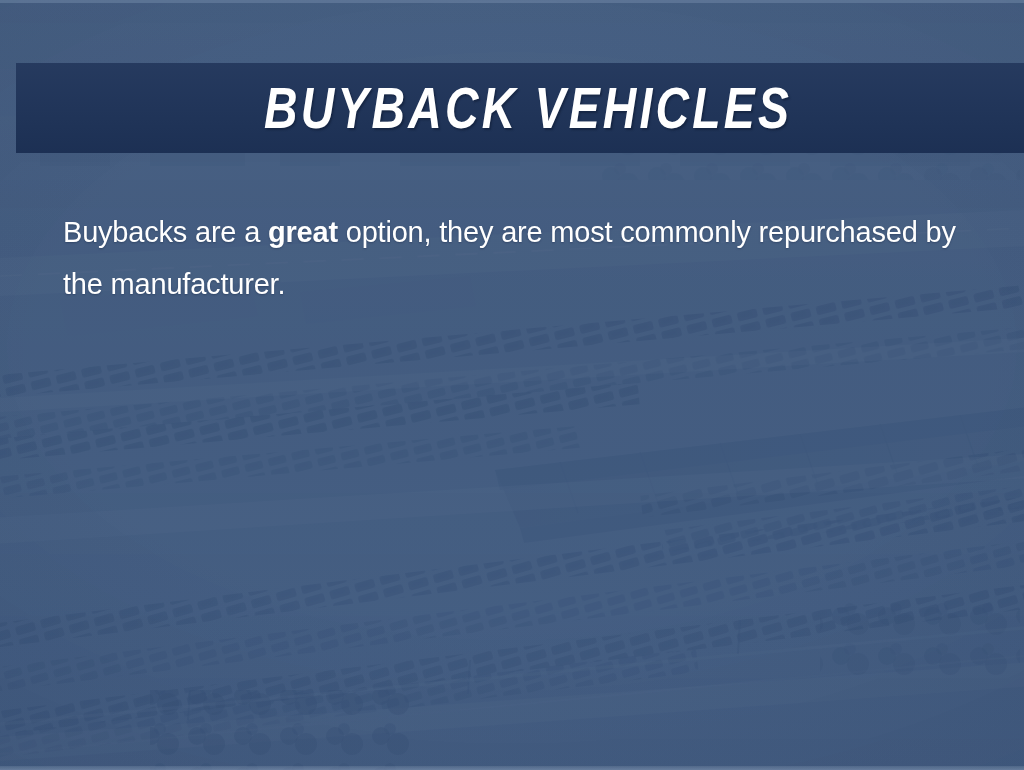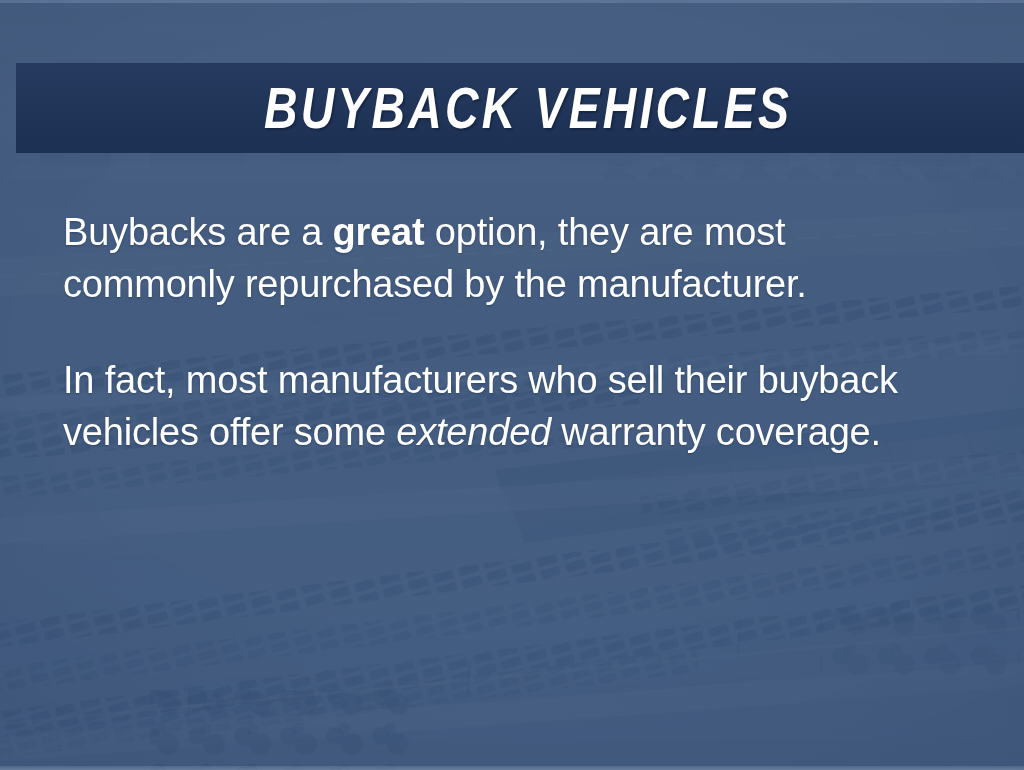--- a/index.html
+++ b/index.html
@@ -118,21 +118,21 @@
   
   .body-copy {
     position: absolute;
     left: 63px;
     top: 206px;
     width: 930px;
     z-index: 3;
   }
   .para {
     color: #ffffff;
-    font-size: 38px;
+    font-size: 29px;
     line-height: 52px;
     font-weight: 400;
     letter-spacing: -0.2px;
     text-shadow: 0 1px 2px rgba(14,28,56,0.35);
     margin: 0 0 44px 0;
     max-width: 900px;
   }
   .para:last-child { margin-bottom: 0; }
   .para b { font-weight: 700; }
   .para i { font-style: italic; }
@@ -249,16 +249,15 @@
   <div class="edge-top"></div>
   <div class="edge-left"></div>
   <div class="edge-bottom"></div>
 
   <div class="title-band">
     <div class="slide-title">BUYBACK VEHICLES</div>
   </div>
 
   <div class="body-copy">
     <p class="para"><span>Buybacks are a </span><b>great</b><span> option, they are most commonly repurchased by the manufacturer.</span></p>
-    <p class="para"><span>In fact, most manufacturers who sell their buyback vehicles offer some </span><i>extended</i><span> warranty coverage.</span></p>
   </div>
 
 </div>
 
 </body></html>

